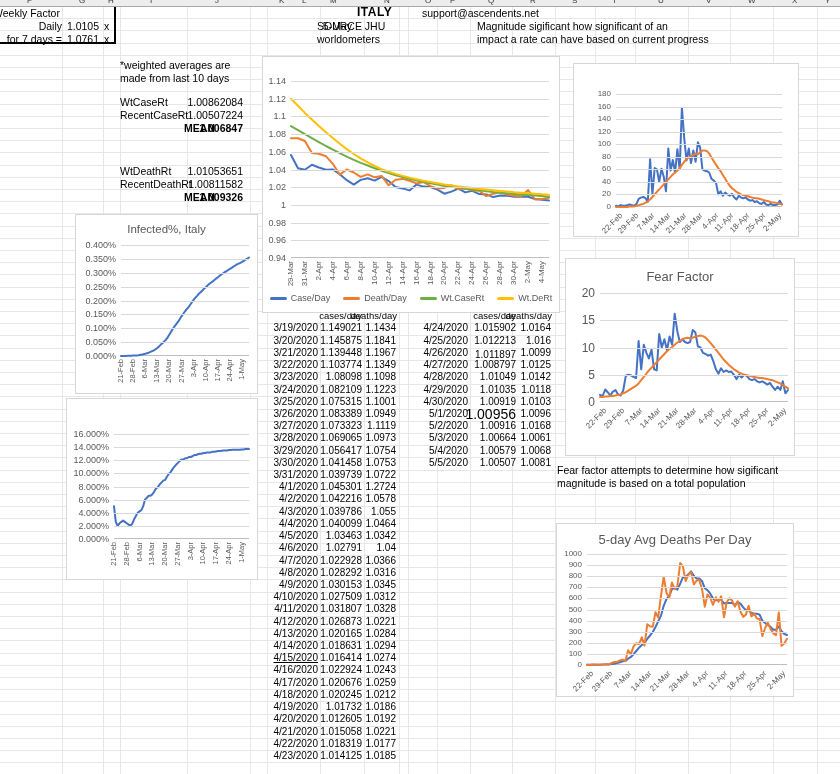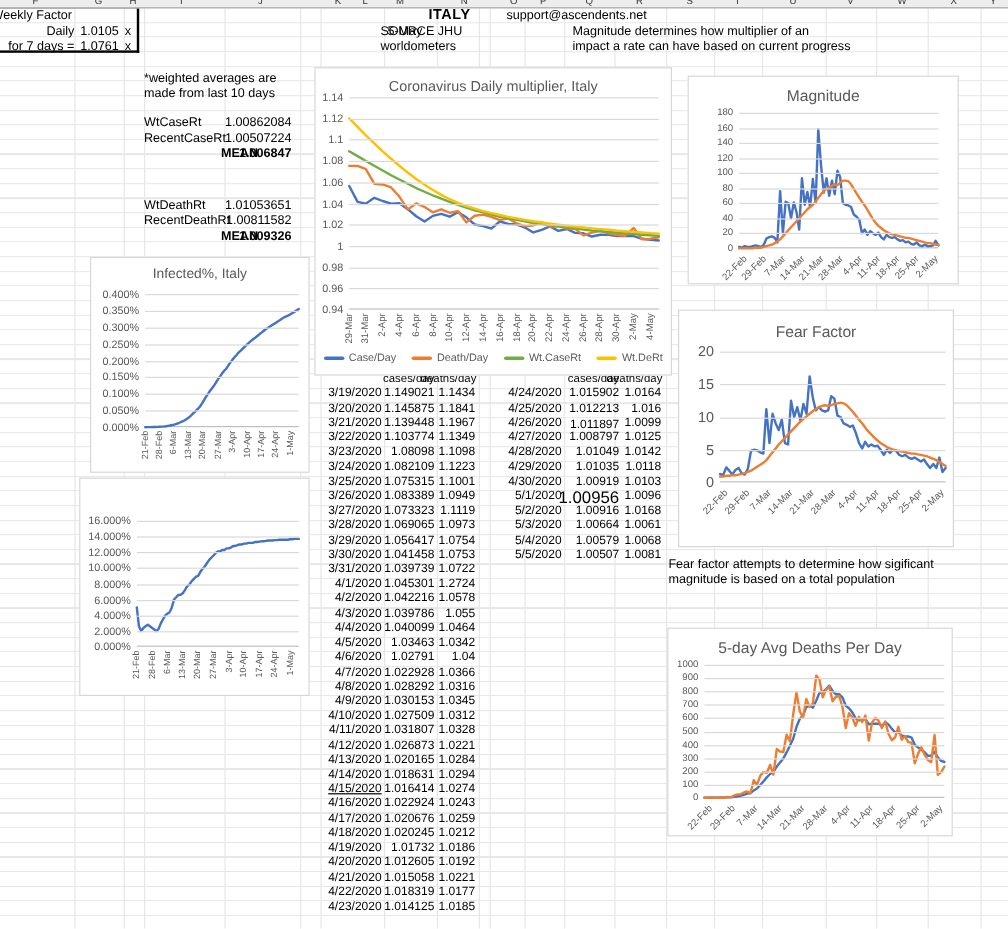--- a/index.html
+++ b/index.html
@@ -126,21 +126,21 @@
   <div class="cell r" style="right:778px;top:33px">for 7 days =</div>
   <div class="cell r" style="right:741px;top:33px">1.0761</div>
   <div class="cell" style="left:104px;top:33px">x</div>
 
   <div class="cell r" style="right:488px;top:20px">5-May</div>
   <div class="cell b" style="left:357px;top:6px;font-size:12px;letter-spacing:0.5px">ITALY</div>
   <div class="cell" style="left:422px;top:7px">support@ascendents.net</div>
   <div class="cell" style="left:317px;top:20px">SOURCE JHU</div>
   <div class="cell" style="left:317px;top:33px">worldometers</div>
 
-  <div class="cell" style="left:477px;top:20px">Magnitude determines how multiplier of an</div>
+  <div class="cell" style="left:477px;top:20px">Magnitude sigificant how significant of an</div>
   <div class="cell" style="left:477px;top:33px">impact a rate can have based on current progress</div>
 
   <div class="cell" style="left:120px;top:59px">*weighted averages are</div>
   <div class="cell" style="left:120px;top:72px">made from last 10 days</div>
 
   <div id="stats">
       <div class="cell" style="left: 120px; top: 96px;">WtCaseRt</div>
       <div class="cell r" style="right: 597px; top: 96px;">1.00862084</div>
       <div class="cell" style="left: 120px; top: 109px;">RecentCaseRt</div>
       <div class="cell r" style="right: 597px; top: 109px;">1.00507224</div>
@@ -302,21 +302,20 @@
       <div class="cell r" style="right: 289px; top: 432.3px; font-size: 10px;">1.0061</div>
       <div class="cell r" style="right: 372px; top: 444.5px; font-size: 10px;">5/4/2020</div>
       <div class="cell r" style="right: 324px; top: 444.5px; font-size: 10px;">1.00579</div>
       <div class="cell r" style="right: 289px; top: 444.5px; font-size: 10px;">1.0068</div>
       <div class="cell r" style="right: 372px; top: 456.8px; font-size: 10px;">5/5/2020</div>
       <div class="cell r" style="right: 324px; top: 456.8px; font-size: 10px;">1.00507</div>
       <div class="cell r" style="right: 289px; top: 456.8px; font-size: 10px;">1.0081</div>
     </div>
 
   <div class="chart" id="chart-multiplier">
-    <div class="title">Coronavirus Daily multiplier, Italy</div>
     <div class="plot">
         <svg width="258" height="177">
           <polyline points="0.0,74.0 7.0,87.2 13.9,88.7 20.9,83.8 27.9,86.5 34.9,88.7 41.8,88.4 48.8,93.3 55.8,99.2 62.8,103.6 69.7,98.9 76.7,97.2 83.7,99.6 90.6,95.8 97.6,100.1 104.6,106.1 111.6,107.4 118.5,109.4 125.5,103.6 132.5,105.6 139.5,106.0 146.4,108.6 153.4,112.7 160.4,110.6 167.4,107.7 174.3,111.4 181.3,109.8 188.3,113.1 195.2,113.4 202.2,116.1 209.2,114.6 216.2,114.7 223.1,115.8 230.1,115.4 237.1,115.8 244.1,118.0 251.0,118.8 258.0,119.4" fill="none" stroke="#4472C4" stroke-width="2" stroke-linejoin="round" stroke-linecap="round"></polyline>
           <polyline points="0.0,57.2 7.0,57.3 13.9,60.0 20.9,72.1 27.9,72.7 34.9,75.2 41.8,82.8 48.8,93.6 55.8,88.5 62.8,91.5 69.7,95.9 76.7,93.4 83.7,96.3 90.6,94.9 97.6,104.3 104.6,98.8 111.6,97.9 118.5,99.7 125.5,102.4 132.5,101.0 139.5,105.1 146.4,107.4 153.4,106.9 160.4,104.3 167.4,108.2 174.3,107.5 181.3,109.4 188.3,109.7 195.2,115.1 202.2,112.8 209.2,111.3 216.2,113.5 223.1,114.8 230.1,115.4 237.1,109.0 244.1,118.5 251.0,117.9 258.0,116.7" fill="none" stroke="#ED7D31" stroke-width="2" stroke-linejoin="round" stroke-linecap="round"></polyline>
           <polyline points="0.0,45.1 7.0,49.1 13.9,53.1 20.9,57.1 27.9,61.1 34.9,65.0 41.8,68.6 48.8,72.1 55.8,75.7 62.8,78.8 69.7,81.9 76.7,84.5 83.7,87.2 90.6,89.8 97.6,92.0 104.6,94.3 111.6,96.0 118.5,97.8 125.5,99.6 132.5,100.9 139.5,102.2 146.4,103.5 153.4,104.9 160.4,105.8 167.4,106.6 174.3,107.5 181.3,108.4 188.3,109.3 195.2,110.2 202.2,111.1 209.2,111.7 216.2,112.3 223.1,112.9 230.1,113.5 237.1,114.1 244.1,114.6 251.0,115.1 258.0,115.7" fill="none" stroke="#70AD47" stroke-width="2" stroke-linejoin="round" stroke-linecap="round"></polyline>
           <polyline points="0.0,17.7 7.0,24.8 13.9,31.9 20.9,38.5 27.9,45.1 34.9,51.3 41.8,57.1 48.8,62.8 55.8,68.1 62.8,73.0 69.7,77.4 76.7,81.4 83.7,85.0 90.6,88.1 97.6,90.7 104.6,92.9 111.6,94.9 118.5,96.6 125.5,98.2 132.5,99.7 139.5,101.0 146.4,102.2 153.4,103.4 160.4,104.4 167.4,105.4 174.3,106.3 181.3,107.1 188.3,107.9 195.2,108.6 202.2,109.3 209.2,109.9 216.2,110.5 223.1,111.2 230.1,111.7 237.1,112.2 244.1,112.7 251.0,113.3 258.0,113.7" fill="none" stroke="#FFC000" stroke-width="2" stroke-linejoin="round" stroke-linecap="round"></polyline>
         </svg>
       </div>
     <div class="chart-legend">
         <div class="item">
@@ -372,21 +371,20 @@
       <span class="xtick vert" style="left: 190.4px; top: 204px;">22-Apr</span>
       <span class="xtick vert" style="left: 204.3px; top: 204px;">24-Apr</span>
       <span class="xtick vert" style="left: 218.2px; top: 204px;">26-Apr</span>
       <span class="xtick vert" style="left: 232.2px; top: 204px;">28-Apr</span>
       <span class="xtick vert" style="left: 246.1px; top: 204px;">30-Apr</span>
       <span class="xtick vert" style="left: 260.1px; top: 204px;">2-May</span>
       <span class="xtick vert" style="left: 274px; top: 204px;">4-May</span>
     </div>
 
   <div class="chart" id="chart-magnitude">
-    <div class="title">Magnitude</div>
     <div class="plot">
         <svg width="166" height="113">
           <polyline points="0.0,111.7 2.3,112.4 4.5,111.1 6.8,111.7 9.1,111.7 11.4,111.1 13.6,110.5 15.9,111.1 18.2,111.7 20.5,109.9 22.7,104.8 25.0,103.6 27.3,103.0 29.6,104.2 31.8,108.0 34.1,65.3 36.4,100.4 38.7,74.1 40.9,75.3 43.2,87.9 45.5,74.7 47.8,82.9 50.0,97.3 52.3,54.6 54.6,76.6 56.8,65.9 59.1,78.5 61.4,55.2 63.7,75.3 65.9,13.8 68.2,43.9 70.5,66.5 72.8,54.6 75.0,69.1 77.3,56.5 79.6,67.8 81.9,48.3 84.1,53.4 86.4,75.3 88.7,76.6 91.0,77.2 93.2,78.5 95.5,84.8 97.8,86.6 100.1,89.1 102.3,100.4 104.6,97.3 106.9,101.7 109.2,98.6 111.4,100.4 113.7,101.7 116.0,99.8 118.2,103.6 120.5,105.5 122.8,101.7 125.1,103.6 127.3,104.2 129.6,103.6 131.9,105.5 134.2,106.7 136.4,106.1 138.7,108.0 141.0,107.3 143.3,109.2 145.5,109.9 147.8,108.0 150.1,110.5 152.4,111.1 154.6,109.9 156.9,111.1 159.2,111.1 161.5,110.5 163.7,106.7 166.0,110.5" fill="none" stroke="#4472C4" stroke-width="2" stroke-linejoin="round" stroke-linecap="round"></polyline>
           <polyline points="0.0,113.0 2.3,113.0 4.5,113.0 6.8,113.0 9.1,113.0 11.4,113.0 13.6,112.4 15.9,112.4 18.2,112.4 20.5,111.7 22.7,111.1 25.0,110.5 27.3,109.9 29.6,108.6 31.8,107.3 34.1,105.5 36.4,103.0 38.7,100.4 40.9,97.9 43.2,95.4 45.5,92.9 47.8,90.4 50.0,87.9 52.3,85.4 54.6,82.9 56.8,80.4 59.1,78.5 61.4,76.6 63.7,74.1 65.9,70.9 68.2,67.8 70.5,65.3 72.8,63.4 75.0,62.1 77.3,60.9 79.6,59.6 81.9,60.3 84.1,58.4 86.4,56.5 88.7,56.5 91.0,57.1 93.2,59.6 95.5,63.4 97.8,67.2 100.1,70.9 102.3,74.1 104.6,77.2 106.9,81.0 109.2,84.8 111.4,88.5 113.7,91.7 116.0,94.2 118.2,96.0 120.5,97.9 122.8,99.2 125.1,100.4 127.3,101.1 129.6,101.7 131.9,102.3 134.2,103.0 136.4,103.6 138.7,104.2 141.0,104.2 143.3,104.8 145.5,105.5 147.8,106.1 150.1,106.7 152.4,107.3 154.6,108.0 156.9,108.6 159.2,108.6 161.5,109.2 163.7,109.9 166.0,109.9" fill="none" stroke="#ED7D31" stroke-width="2" stroke-linejoin="round" stroke-linecap="round"></polyline>
         </svg>
       </div>
   <div class="gridline" style="left: 42px; width: 166px; top: 30px;"></div>
       <div class="ytick" style="left: 0px; width: 37px; top: 25px;">180</div>
       <div class="gridline" style="left: 42px; width: 166px; top: 42.6px;"></div>
       <div class="ytick" style="left: 0px; width: 37px; top: 37.6px;">160</div>

